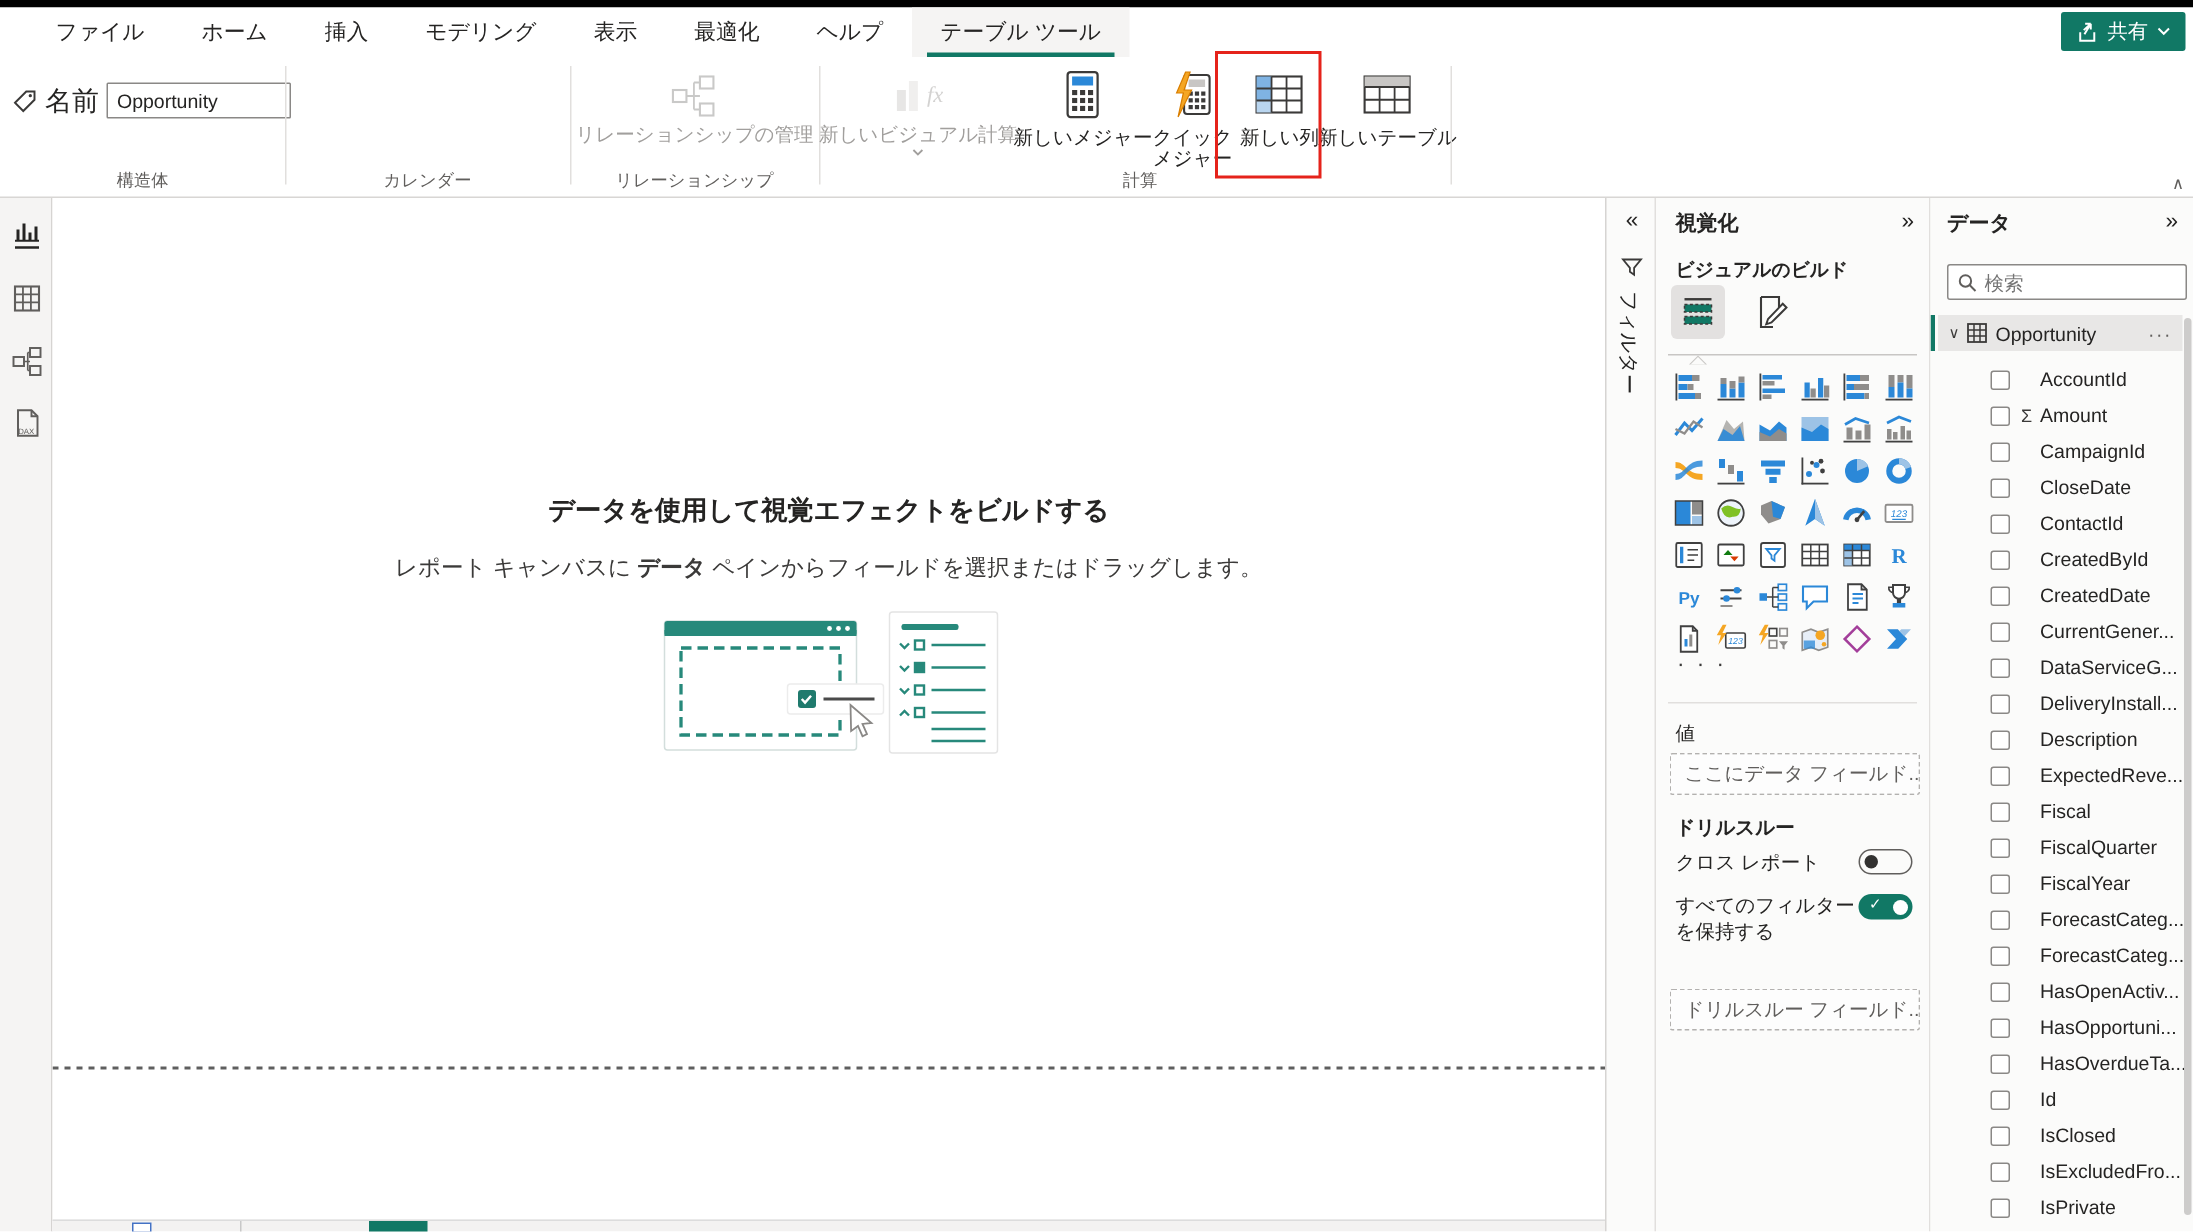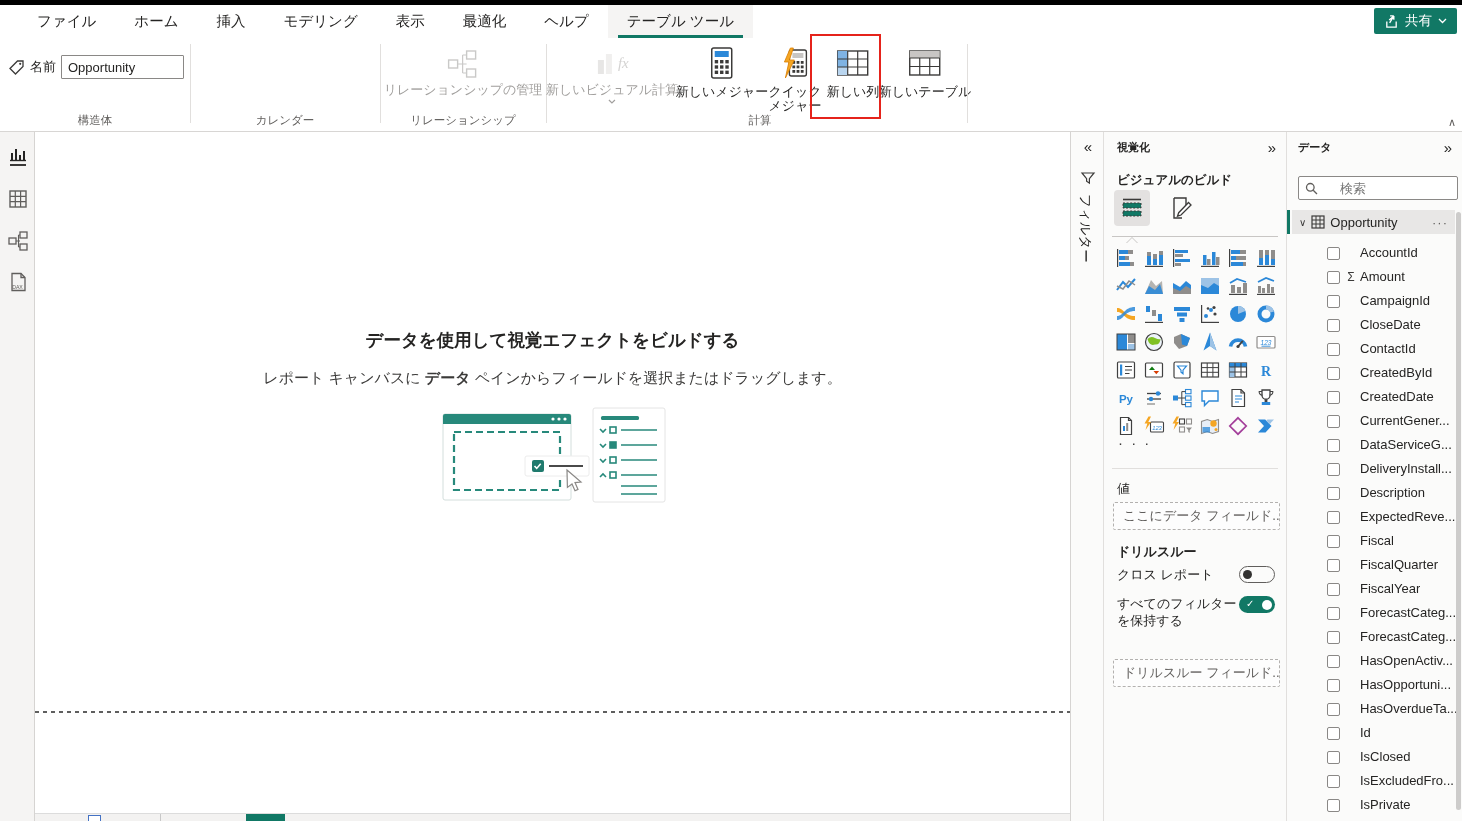--- a/index.html
+++ b/index.html
@@ -43,21 +43,21 @@
   #bottom-strip .active-page-tab{position:absolute;left:211px;top:0;width:39px;height:8px;background:#117865}
 
   
   #filter-strip{position:absolute;left:1070px;top:132px;width:34px;height:689px;background:#fbfbfa;border-left:1px solid #d6d4d2;border-right:1px solid #e1dfdd}
   #filter-collapse{position:absolute;left:0;top:6px;width:34px;text-align:center;font-size:15px;color:#252423;cursor:pointer}
   #filter-funnel{position:absolute;left:9px;top:38px;cursor:pointer}
   #filter-strip-label{position:absolute;left:23px;top:62px;transform:rotate(90deg);transform-origin:left top;font-size:13.5px;color:#252423;white-space:nowrap}
 
   
   #viz-pane{position:absolute;left:1104px;top:132px;width:183px;height:689px;background:#fbfbfa;border-right:1px solid #e1dfdd}
-  .pane-header{position:absolute;left:13px;top:8px;font-size:11px;font-weight:bold;color:#252423}
+  .pane-header{position:absolute;left:13px;top:8px;font-size:14px;font-weight:bold;color:#252423}
   .pane-collapse{position:absolute;right:10px;top:7px;font-size:15px;color:#252423;cursor:pointer}
   #viz-build-label{position:absolute;left:13px;top:40px;font-size:12.5px;font-weight:bold;color:#252423}
   #viz-tabs{position:absolute;left:10px;top:58px;display:flex;gap:14px}
   .viz-tab{width:36px;height:36px;display:flex;align-items:center;justify-content:center;border-radius:4px;cursor:pointer}
   .viz-tab.selected{background:#e3e1e0}
   #viz-tab-notch{position:absolute;left:8px;right:8px;top:104px;border-top:1px solid #c8c6c4}
   #viz-tab-notch::before{content:"";position:absolute;left:14px;top:-6px;border:6px solid transparent;border-bottom-color:#c8c6c4}
   #viz-tab-notch::after{content:"";position:absolute;left:15px;top:-4px;border:5px solid transparent;border-bottom-color:#fbfbfa}
   #viz-grid{position:absolute;left:8px;top:112px;width:170px;display:grid;grid-template-columns:repeat(6,28px);grid-auto-rows:28px;row-gap:0}
   .viz-cell{display:flex;align-items:center;justify-content:center;cursor:pointer;border-radius:2px}
@@ -73,21 +73,21 @@
   .toggle{width:36px;height:17px;border-radius:9px;position:relative;flex-shrink:0;cursor:pointer}
   .toggle.off{border:1px solid #605e5c;background:#fbfbfa}
   .toggle.off .knob{position:absolute;left:3px;top:3px;width:9px;height:9px;border-radius:50%;background:#323130}
   .toggle.on{background:#117865}
   .toggle.on .knob{position:absolute;right:3px;top:3.5px;width:10px;height:10px;border-radius:50%;background:#fff}
   .toggle.on .check{position:absolute;left:7px;top:1.5px;color:#fff;font-size:10px}
   #drill-well{top:527px}
 
   
   #data-pane{position:absolute;left:1287px;top:132px;width:175px;height:689px;background:#fbfbfa;overflow:hidden}
-  #data-search{position:absolute;left:11px;top:44px;width:160px;height:24px;border:1px solid #8a8886;border-radius:2px;background:#fff;display:flex;align-items:center;padding:0 6px;gap:22px}
+  #data-search{position:absolute;left:11px;top:44px;width:160px;height:24px;border:1px solid #8a8886;border-radius:2px;background:#fff;display:flex;align-items:center;padding:0 6px;gap:5px}
   #data-search input{border:none;outline:none;flex:1;min-width:0;font-size:13px;font-family:inherit;color:#252423;background:transparent}
   #table-row{position:absolute;left:5px;top:78px;width:163px;height:24px;background:#e8e7e6;display:flex;align-items:center;gap:5px;padding-left:7px;cursor:pointer}
   #table-row::before{content:"";position:absolute;left:-5px;top:0;width:3px;height:24px;background:#117865}
   #table-row .chev{font-size:10px;color:#3b3a39}
   #table-row .tname{font-size:13px;color:#252423;flex:1}
   #table-row .more{font-size:13px;color:#605e5c;padding-right:7px;letter-spacing:1px}
   #fields-list{position:absolute;left:0;top:104px;width:175px;height:585px;overflow:hidden}
   .field-row{height:24px;display:flex;align-items:flex-end;cursor:pointer}
   .field-row .cb{width:13px;height:13px;border:1px solid #8a8886;border-radius:2px;background:#fff;margin-left:40px;flex-shrink:0}
   .field-row .sig{width:18px;text-align:center;font-size:12px;color:#3b3a39;margin-left:2px;flex-shrink:0}
@@ -127,21 +127,21 @@
 </div>
 
 <div id="ribbon">
   <div id="name-group">
     <span style="display:flex">
       <svg width="17" height="17" viewBox="0 0 17 17">
           <path d="M2,9.5 L9.5,2 H15 V7.5 L7.5,15 Z" fill="none" stroke="#3b3a39" stroke-width="1.3"></path>
           <circle cx="12.2" cy="4.8" r="1.1" fill="#3b3a39"></circle>
         </svg>
     </span>
-    <span style="font-size:13px">名前</span>
+    <span style="font-size:18px">名前</span>
     <input id="name-input" value="Opportunity" style="">
   </div>
   <span class="group-label" style="left:95px">構造体</span>
   <div class="rb-divider" style="left:190px"></div>
 
   <span class="group-label" style="left:285px">カレンダー</span>
   <div class="rb-divider" style="left:380px"></div>
 
   <div class="rb-btn disabled" style="left:463px;top:10px;transform:translateX(-50%)">
     <span style="display:flex;opacity:.45">

